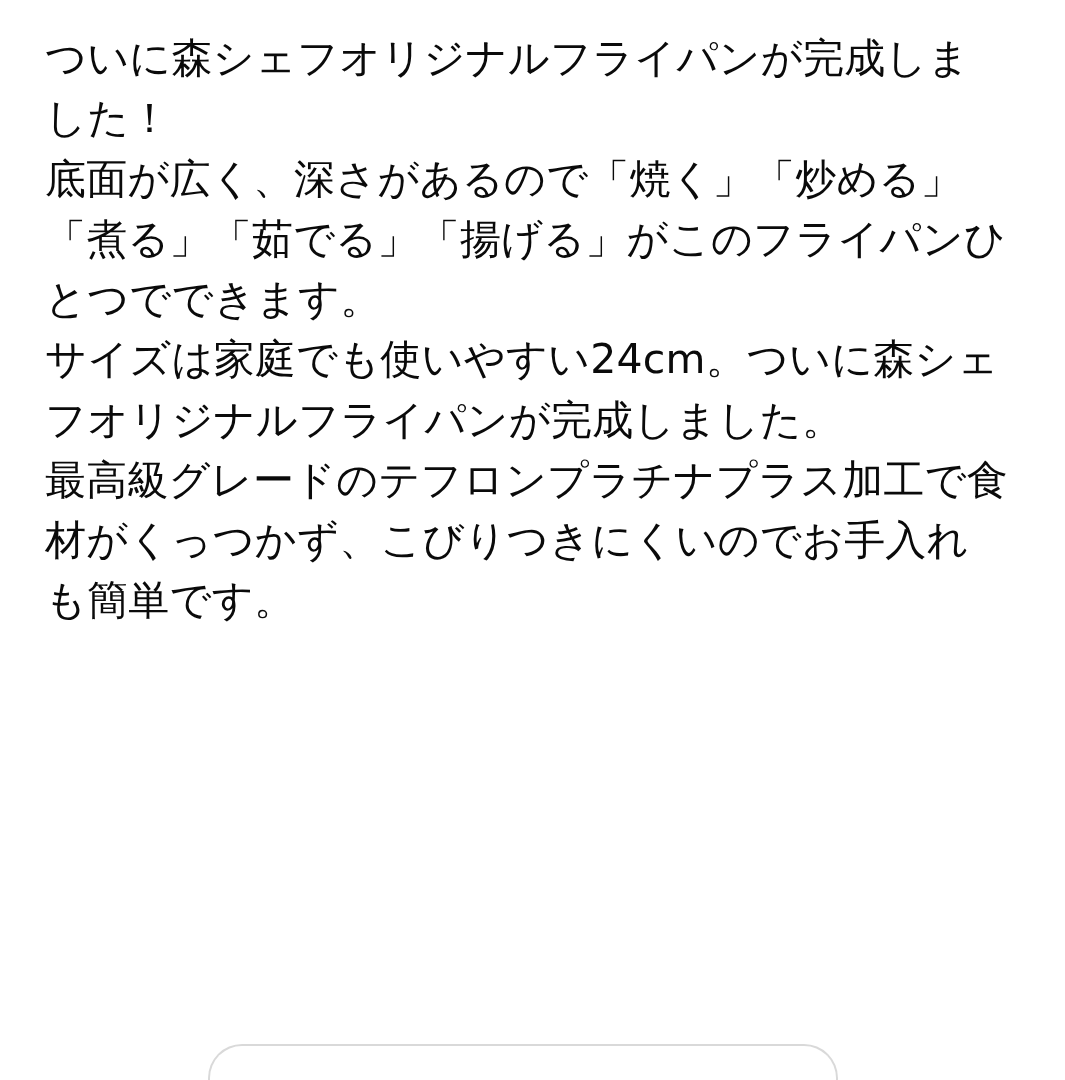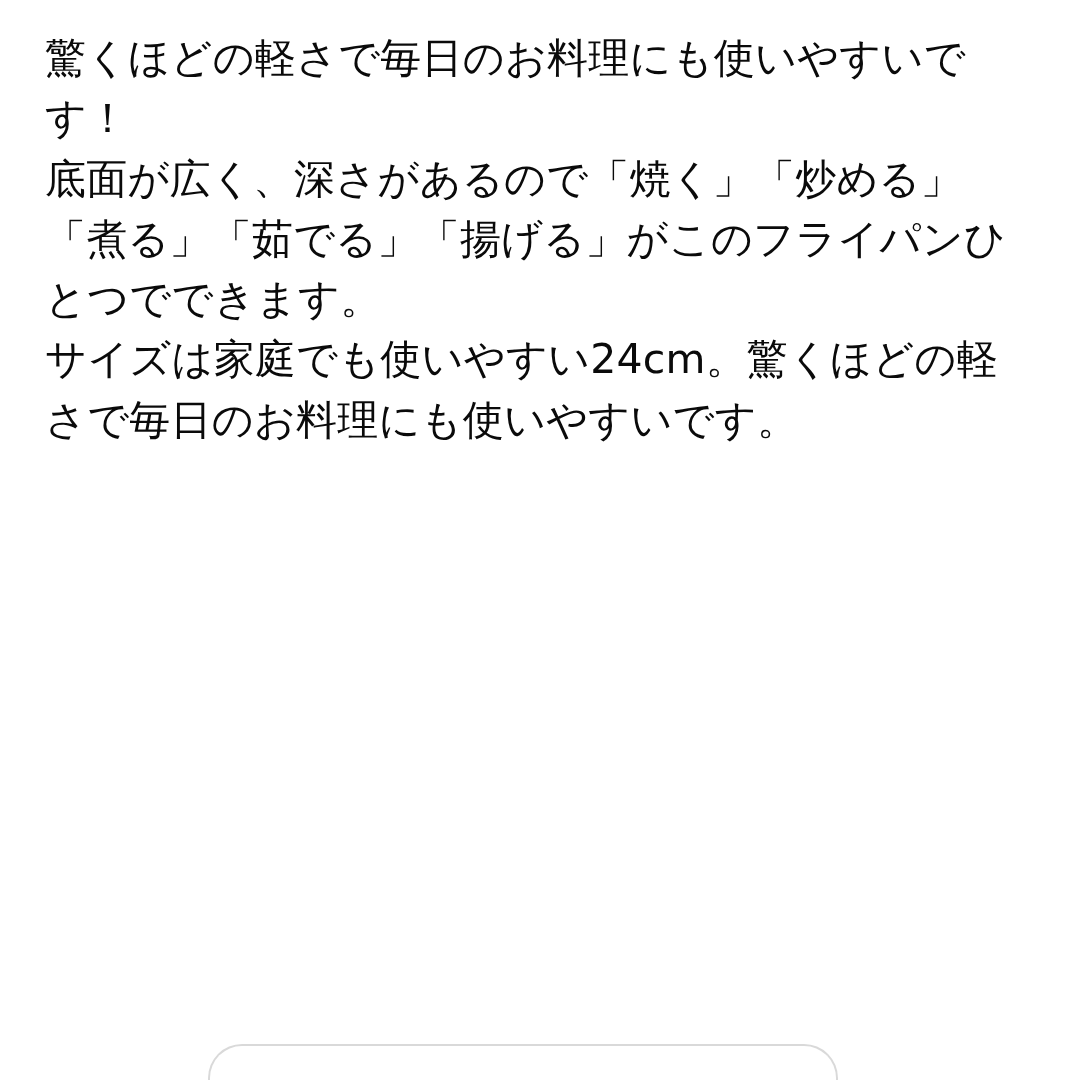--- a/index.html
+++ b/index.html
@@ -51,18 +51,19 @@
     border-bottom: none;
     background: #ffffff;
     box-sizing: border-box;
   }
 </style>
 </head>
 <body>
 
 <div class="page">
   <div class="doc-body">
-    <p class="para">驚くほどの軽さで毎日のお料理にも使いやすいです！</p>
+    <p class="para">ついに森シェフオリジナルフライパンが完成しました！</p>
     <p class="para tight">底面が広く、深さがあるので「焼く」「炒める」「煮る」「茹でる」「揚げる」がこのフライパンひとつでできます。</p>
-    <p class="para">サイズは家庭でも使いやすい24cm。驚くほどの軽さで毎日のお料理にも使いやすいです。</p>
+    <p class="para">サイズは家庭でも使いやすい24cm。ついに森シェフオリジナルフライパンが完成しました。</p>
+    <p class="para">最高級グレードのテフロンプラチナプラス加工で食材がくっつかず、こびりつきにくいのでお手入れも簡単です。</p>
   </div>
   <div class="footer-shape"></div>
 </div>
 
 </body></html>

